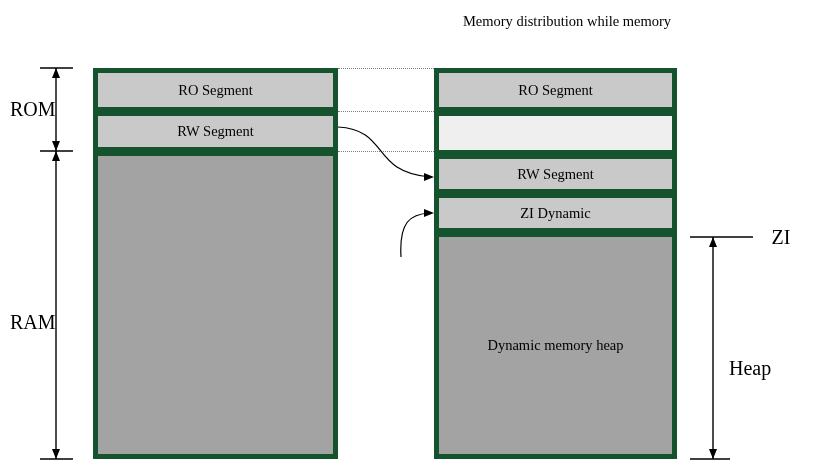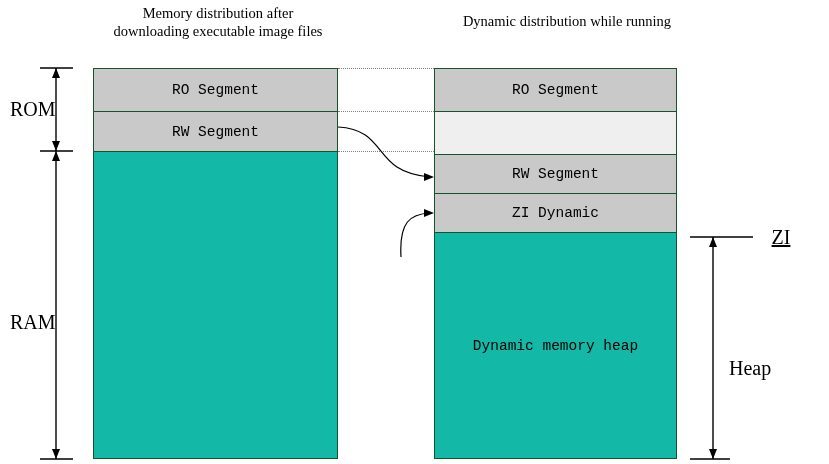--- a/index.html
+++ b/index.html
@@ -19,36 +19,35 @@
   .title {
     position: absolute;
     text-align: center;
     font-size: 14.5px;
     line-height: 18px;
     color: #000;
   }
   .seg {
     position: absolute;
     box-sizing: border-box;
-    border: 1px solid #14532d;
+    border: 5px solid #14532d;
     display: flex;
     align-items: center;
     justify-content: center;
     font-size: 14.5px;
     color: #000;
-    font-family: Liberation Mono, monospace;
   }
   .seg-ro, .seg-rw, .seg-zi {
     background: #c9c9c9;
   }
   .seg-empty {
     background: #efefef;
   }
   .seg-heap {
-    background: #14b8a6;
+    background: #a3a3a3;
   }
   .label {
     position: absolute;
     font-size: 20px;
     line-height: 18px;
     color: #000;
   }
   .dotline {
     position: absolute;
     height: 0;
@@ -61,22 +60,21 @@
     width: 829px;
     height: 464px;
     pointer-events: none;
   }
 </style>
 </head>
 <body>
 
 <div id="root">
 
-  <div class="title" style="left:108px; top:4px; width:220px;">Memory distribution after downloading executable image files</div>
-  <div class="title" style="left:452px; top:12px; width:230px;">Dynamic distribution while running</div>
+  <div class="title" style="left:452px; top:12px; width:230px;">Memory distribution while memory</div>
 
   <div class="seg seg-ro" style="left:93px; top:68px; width:245px; height:44px;">
     <span>RO Segment</span>
   </div>
   <div class="seg seg-rw" style="left:93px; top:111px; width:245px; height:41px;">
     <span>RW Segment</span>
   </div>
   <div class="seg seg-heap" style="left:93px; top:151px; width:245px; height:308px;">
     <span></span>
   </div>
@@ -93,21 +91,21 @@
   <div class="seg seg-zi" style="left:434px; top:193px; width:243px; height:40px;">
     <span>ZI Dynamic</span>
   </div>
   <div class="seg seg-heap" style="left:434px; top:232px; width:243px; height:227px;">
     <span>Dynamic memory heap</span>
   </div>
 
   <div class="label" style="left:10px; top:100px;">ROM</div>
   <div class="label" style="left:10px; top:313px;text-align:center;">RAM</div>
 
-  <div class="label" style="left:733px; top:228px; width:96px; text-align:center;text-decoration:underline;">ZI</div>
+  <div class="label" style="left:733px; top:228px; width:96px; text-align:center;">ZI</div>
   <div class="label" style="left:729px; top:333px; width:60px;margin-top:26px;">Heap</div>
 
   <div class="dotline" style="left:338px; top:68px; width:96px;"></div>
   <div class="dotline" style="left:338px; top:111px; width:96px;"></div>
   <div class="dotline" style="left:338px; top:151px; width:96px;"></div>
 
   <svg class="overlay" viewBox="0 0 829 464">
 
     <line x1="56" y1="68" x2="56" y2="151" stroke="#000" stroke-width="1.4"></line>
     <line x1="40" y1="68" x2="73" y2="68" stroke="#000" stroke-width="1.4"></line>

